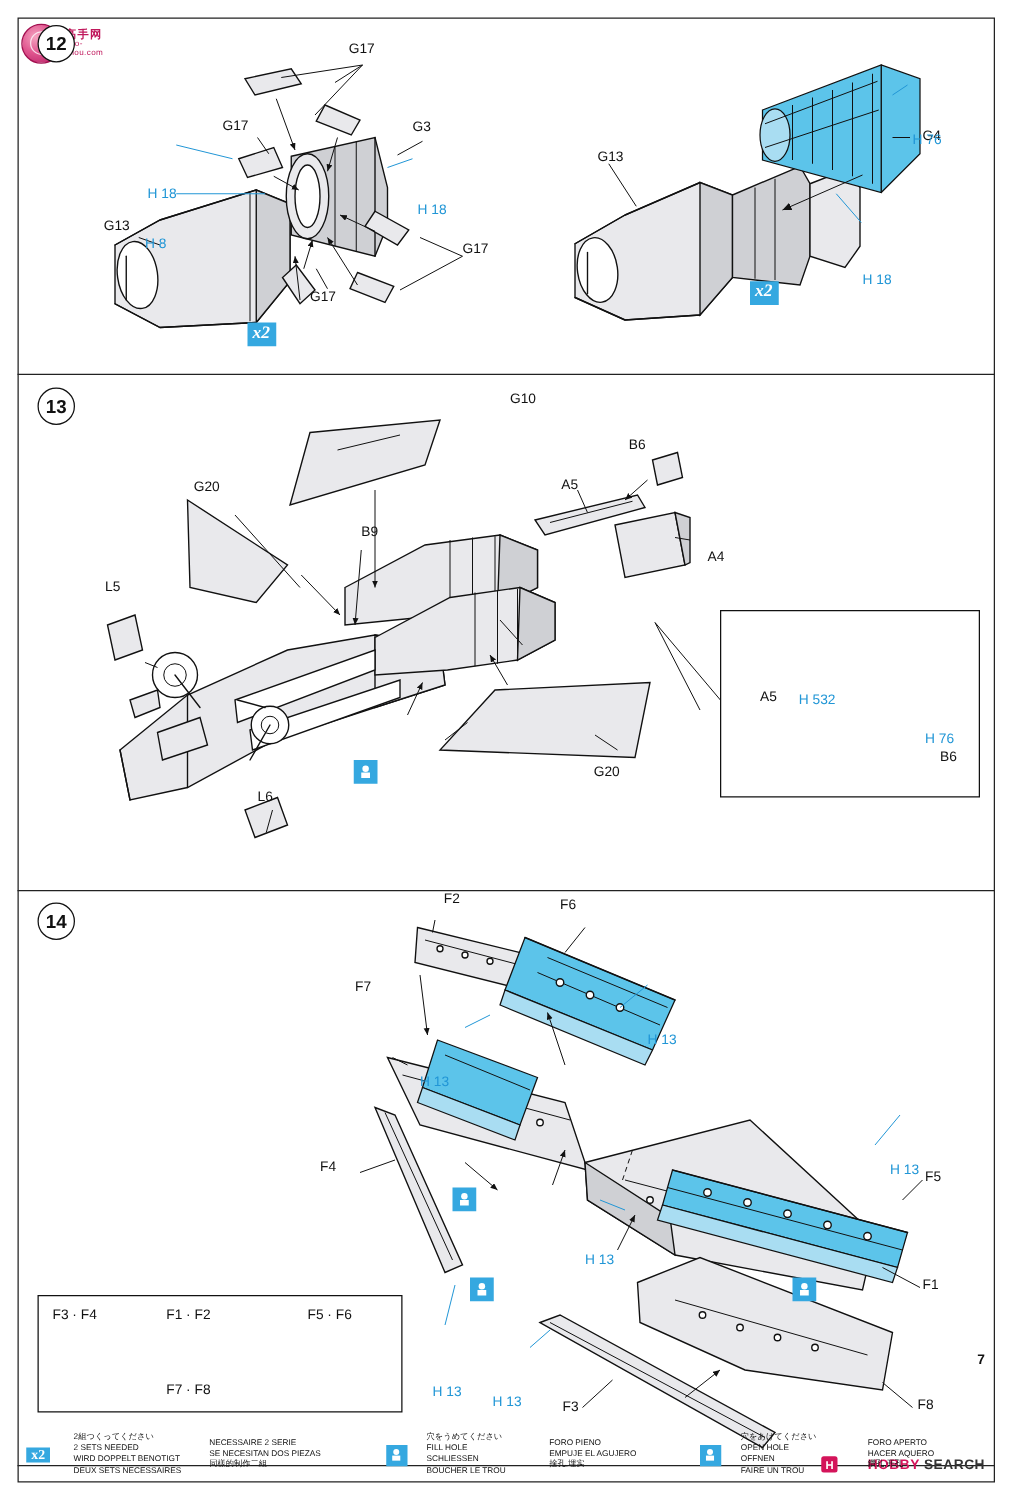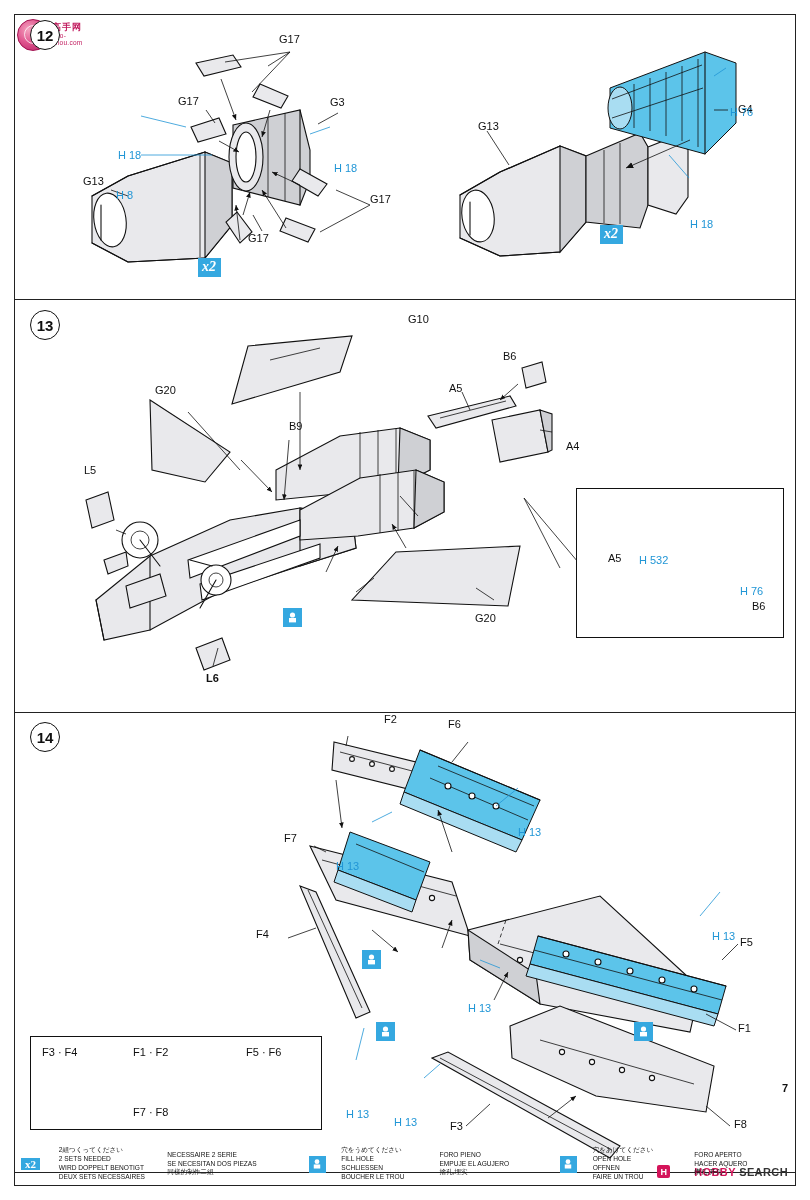--- a/index.html
+++ b/index.html
@@ -404,40 +404,40 @@
   <div class="stepnum" style="left:30px;top:310px;">13</div>
 
   <div class="lbl" style="left:408px;top:313px;">G10</div>
   <div class="lbl" style="left:155px;top:384px;">G20</div>
   <div class="lbl" style="left:475px;top:612px;">G20</div>
   <div class="lbl" style="left:289px;top:420px;">B9</div>
   <div class="lbl" style="left:449px;top:382px;">A5</div>
   <div class="lbl" style="left:503px;top:350px;">B6</div>
   <div class="lbl" style="left:566px;top:440px;">A4</div>
   <div class="lbl" style="left:84px;top:464px;">L5</div>
-  <div class="lbl" style="left:206px;top:672px;font-weight:bold;">L6</div>
+  <div class="lbl" style="left:206px;top:632px;">L6</div>
 
   <div class="holeicon" style="left:283px;top:608px;">
     <svg width="13" height="13" viewBox="0 0 13 13">
         <circle cx="6.5" cy="4" r="2.6" fill="#fff"></circle>
         <rect x="3" y="7" width="7" height="4.4" fill="#fff"></rect>
       </svg>
   </div>
 
   <div class="inset" style="left:576px;top:488px;width:206px;height:148px;"></div>
   <div class="lbl" style="left:608px;top:552px;">A5</div>
   <div class="lbl" style="left:752px;top:600px;">B6</div>
   <div class="lbl blue" style="left:639px;top:508px;">H 532</div>
   <div class="lbl blue" style="left:740px;top:539px;">H 76</div>
 
   <div class="stepnum" style="left:30px;top:722px;">14</div>
 
-  <div class="lbl" style="left:344px;top:713px;padding-left:40px;">F2</div>
+  <div class="lbl" style="left:315px;top:713px;padding-left:40px;">F2</div>
   <div class="lbl" style="left:448px;top:718px;">F6</div>
-  <div class="lbl" style="left:284px;top:832px;">F7</div>
+  <div class="lbl" style="left:284px;top:784px;">F7</div>
   <div class="lbl" style="left:256px;top:928px;text-align:center;">F4</div>
   <div class="lbl" style="left:740px;top:936px;">F5</div>
   <div class="lbl" style="left:738px;top:1022px;">F1</div>
   <div class="lbl" style="left:450px;top:1120px;">F3</div>
   <div class="lbl" style="left:734px;top:1118px;">F8</div>
 
   <div class="lbl blue" style="left:518px;top:780px;">H 13</div>
   <div class="lbl blue" style="left:336px;top:814px;">H 13</div>
   <div class="lbl blue" style="left:712px;top:884px;">H 13</div>
   <div class="lbl blue" style="left:346px;top:1062px;">H 13</div>

